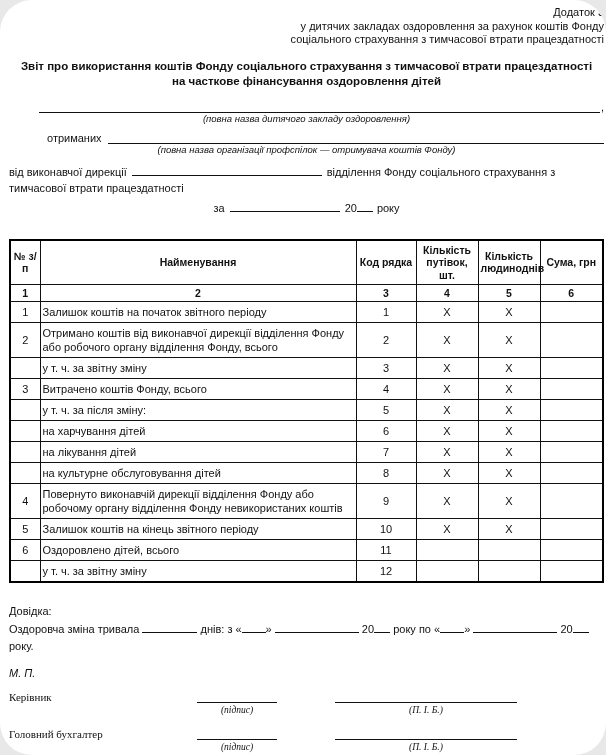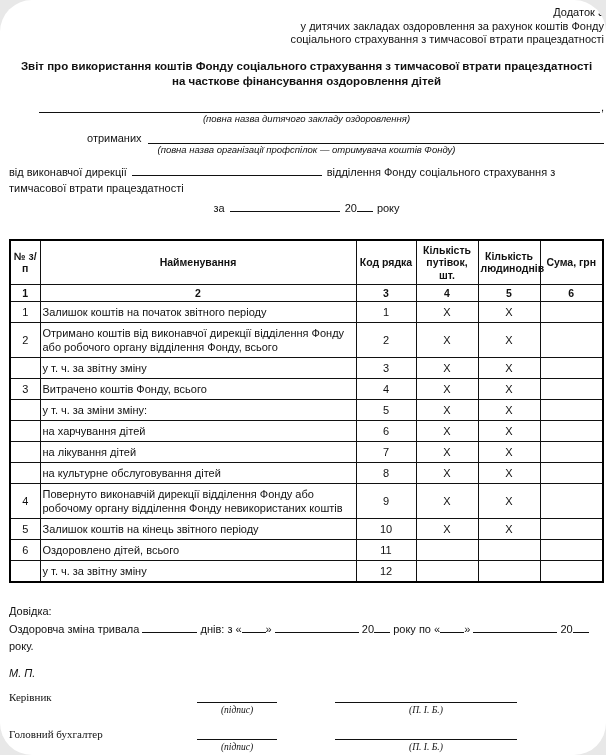--- a/index.html
+++ b/index.html
@@ -21,21 +21,21 @@
   
   .title { margin-top: 12px; text-align: center; font-weight: bold; font-size: 11.5px; line-height: 15px; }
   
   .blank { display: inline-block; border-bottom: 1px solid #111; height: 13px; vertical-align: baseline; }
   .fillrow { display: flex; align-items: flex-end; }
   .fillrow .grow { flex: 1 1 auto; border-bottom: 1px solid #111; height: 13px; }
   .line1 { margin: 11px 0 0 30px; }
   .line1 .comma { padding-left: 1px; }
   .caption { text-align: center; font-style: italic; font-size: 9.5px; line-height: 12px; }
   .received { margin: 6px 0 0 38px; }
-  .received .lbl { padding-right: 6px; margin-left: 40px; }
+  .received .lbl { padding-right: 6px; }
   .fromdir { margin-top: 7px; line-height: 16px; }
   .fromdir .blank { width: 190px; margin: 0 5px; }
   .period { margin-top: 3px; text-align: center; }
   .period .blank.big { width: 110px; margin: 0 5px; }
   .period .blank.small { width: 16px; margin-right: 4px; }
   
   table.report { width: 100%; border-collapse: collapse; margin-top: 25px; border: 2px solid #000000; table-layout: fixed; }
   table.report th, table.report td { border: 1px solid #111; vertical-align: middle; }
   table.report th { font-weight: bold; font-size: 10.5px; text-align: center; padding: 3px 2px; line-height: 12.5px; }
   table.report td { font-size: 11px; line-height: 14px; padding: 3px 2px; }
@@ -151,21 +151,21 @@
       <tr class="body-row">
         <td class="c-num">3</td>
         <td class="c-name">Витрачено коштів Фонду, всього</td>
         <td class="c-code">4</td>
         <td class="c-x">X</td>
         <td class="c-x">X</td>
         <td class="c-x"></td>
       </tr>
       <tr class="body-row">
         <td class="c-num"></td>
-        <td class="c-name">у т. ч. за зміни зміну:</td>
+        <td class="c-name">у т. ч. за після зміну:</td>
         <td class="c-code">5</td>
         <td class="c-x">X</td>
         <td class="c-x">X</td>
         <td class="c-x"></td>
       </tr>
       <tr class="body-row">
         <td class="c-num"></td>
         <td class="c-name">на харчування дітей</td>
         <td class="c-code">6</td>
         <td class="c-x">X</td>

